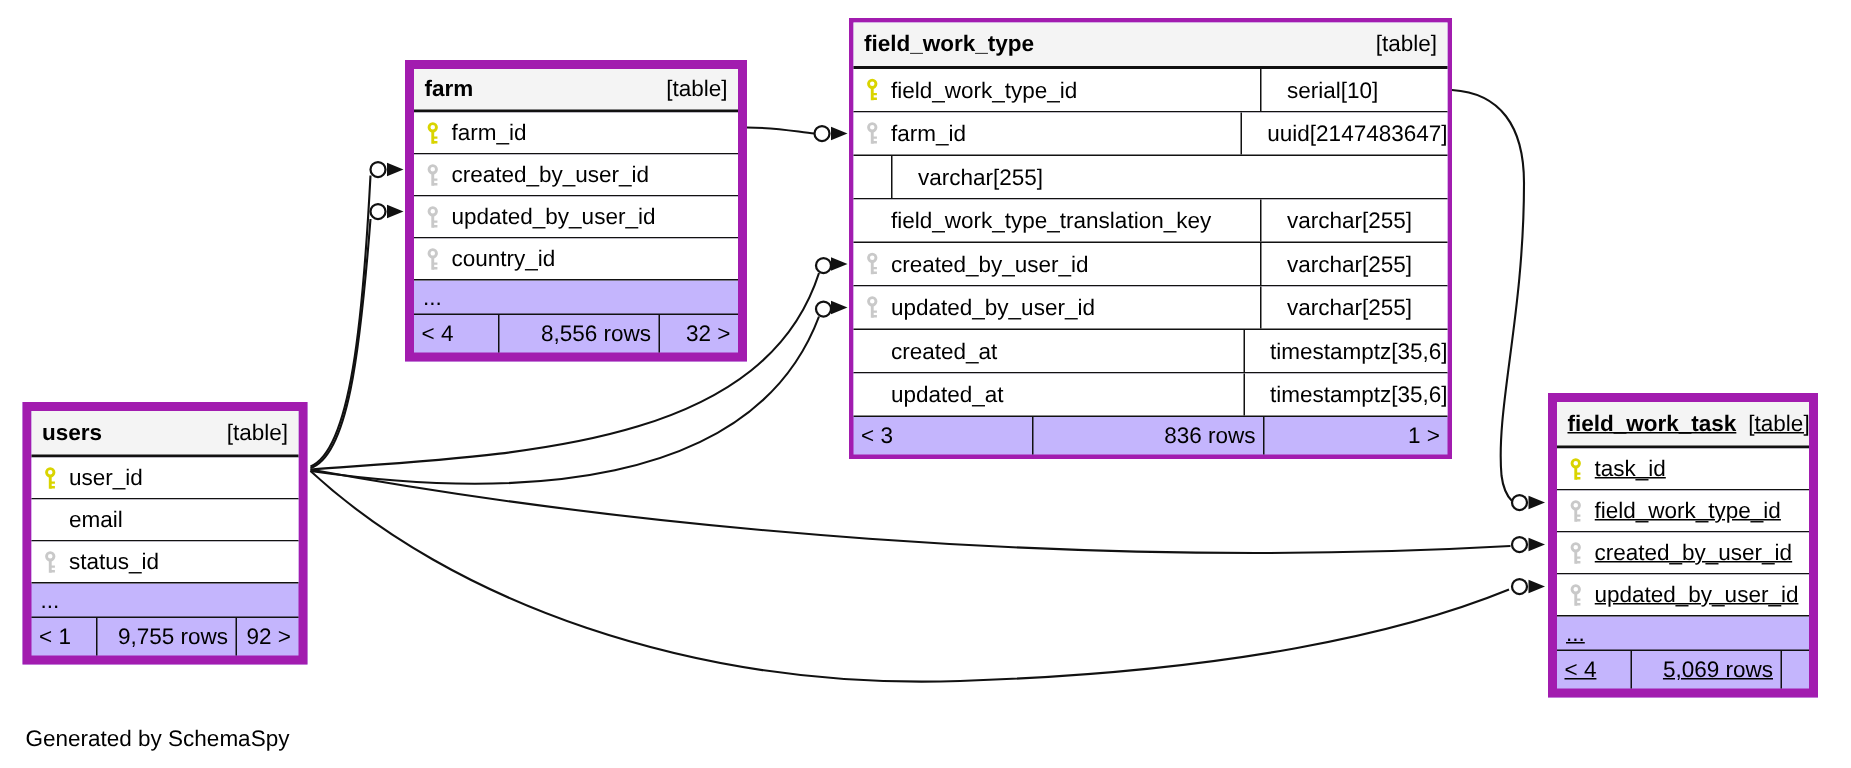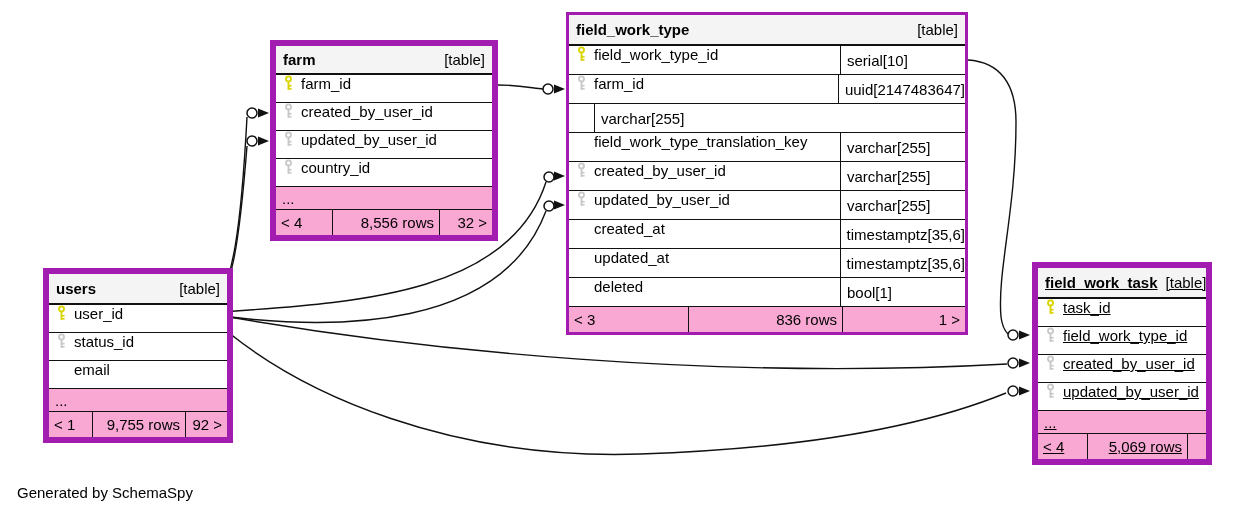--- a/index.html
+++ b/index.html
@@ -5,41 +5,41 @@
   html,body{margin:0;padding:0;background:#fff;}
   .canvas{
     position:relative;width:1234px;height:512px;background:var(--bg,#fff);
     font-family:"Liberation Sans",sans-serif;color:#000;overflow:hidden;
   }
   .edges{position:absolute;left:0;top:0;width:1234px;height:512px;}
   .edges path{fill:none;stroke:#111;stroke-width:1.4px;}
   .edges circle{fill:#fff;stroke:#111;stroke-width:1.5px;}
   .edges polygon{fill:#111;stroke:none;}
 
-  .db-table{position:absolute;background:#f9a8d4;border:6px solid #a21caf;box-sizing:border-box;}
+  .db-table{position:absolute;background:#c4b5fd;border:6px solid #a21caf;box-sizing:border-box;}
   .db-table.highlight{border-width:3px;}
 
   .t-header{
     display:flex;justify-content:space-between;align-items:center;
     height:27px;background:var(--header-bg,#f4f4f4);
     border-bottom:2px solid #111;padding:0 7px;font-size:15px;white-space:nowrap;
   }
   .t-title{font-weight:bold;}
   .t-tag{font-weight:normal;margin-left:8px;}
 
   .t-row{
-    display:flex;align-items:flex-start;height:28px;box-sizing:border-box;
+    display:flex;align-items:center;height:28px;box-sizing:border-box;
     border-bottom:1.5px solid #111;font-size:15px;white-space:nowrap;background:#fff;
   }
   .highlight .t-row{height:29px;}
   .key-slot{flex:0 0 25px;display:flex;justify-content:center;align-items:center;}
   .col-name{flex:1 1 auto;overflow:hidden;}
   .col-type{
     flex:0 0 125px;align-self:stretch;display:flex;align-items:center;
-    border-left:1.5px solid #111;padding-left:6px;box-sizing:border-box;
+    border-left:1.5px solid #111;padding-left:17px;box-sizing:border-box;
   }
   .key-icon{display:block;}
   .pk{color:var(--pk,#d9d400);}
   .fk{color:var(--fk,#c9c9c9);}
 
   .t-ellipsis{
     height:23px;display:flex;align-items:center;padding-left:6px;
     border-bottom:1.5px solid #111;font-size:15px;box-sizing:border-box;
   }
   .t-footer{display:flex;height:25px;font-size:15px;}
@@ -224,62 +224,57 @@
     <div class="t-row">
       <span class="key-slot"></span>
       <span class="col-name">created_at</span>
       <span class="col-type">timestamptz[35,6]</span>
     </div>
     <div class="t-row">
       <span class="key-slot"></span>
       <span class="col-name">updated_at</span>
       <span class="col-type">timestamptz[35,6]</span>
     </div>
-    <div class="t-row">
-      <span class="key-slot"></span>
-      <span class="col-name">deleted</span>
-      <span class="col-type">bool[1]</span>
-    </div>
     <div class="t-footer">
       <span class="fc fc-prev">&lt; 3</span>
       <span class="fc fc-rows">836 rows</span>
       <span class="fc fc-next">1 &gt;</span>
     </div>
   </div>
 
-  <div class="db-table users" style="left:15px;top:268px;width:190px;margin-left:28px;">
+  <div class="db-table users" style="left:15px;top:268px;width:190px;">
     <div class="t-header" style="height:29px;">
       <span class="t-title">users</span>
       <span class="t-tag">[table]</span>
     </div>
     <div class="t-row">
       <span class="key-slot">
           <svg class="key-icon pk" width="11" height="16" viewBox="0 0 12 17">
             <circle cx="6" cy="4" r="2.7" fill="none" stroke="currentColor" stroke-width="2.1"></circle>
             <line x1="6" y1="6.7" x2="6" y2="16" stroke="currentColor" stroke-width="2.1"></line>
             <line x1="6" y1="11.5" x2="9.4" y2="11.5" stroke="currentColor" stroke-width="1.8"></line>
             <line x1="6" y1="14.8" x2="9.4" y2="14.8" stroke="currentColor" stroke-width="1.8"></line>
           </svg>
         </span>
       <span class="col-name">user_id</span>
     </div>
     <div class="t-row">
+      <span class="key-slot"></span>
+      <span class="col-name">email</span>
+    </div>
+    <div class="t-row">
       <span class="key-slot">
           <svg class="key-icon fk" width="11" height="16" viewBox="0 0 12 17">
             <circle cx="6" cy="4" r="2.7" fill="none" stroke="currentColor" stroke-width="2.1"></circle>
             <line x1="6" y1="6.7" x2="6" y2="16" stroke="currentColor" stroke-width="2.1"></line>
             <line x1="6" y1="11.5" x2="9.4" y2="11.5" stroke="currentColor" stroke-width="1.8"></line>
             <line x1="6" y1="14.8" x2="9.4" y2="14.8" stroke="currentColor" stroke-width="1.8"></line>
           </svg>
         </span>
       <span class="col-name">status_id</span>
-    </div>
-    <div class="t-row">
-      <span class="key-slot"></span>
-      <span class="col-name">email</span>
     </div>
     <div class="t-ellipsis">...</div>
     <div class="t-footer">
       <span class="fc fc-prev">&lt; 1</span>
       <span class="fc fc-rows">9,755 rows</span>
       <span class="fc fc-next">92 &gt;</span>
     </div>
   </div>
 
   <div class="db-table fwtask" style="left:1032px;top:262px;width:180px;text-decoration:underline;">

